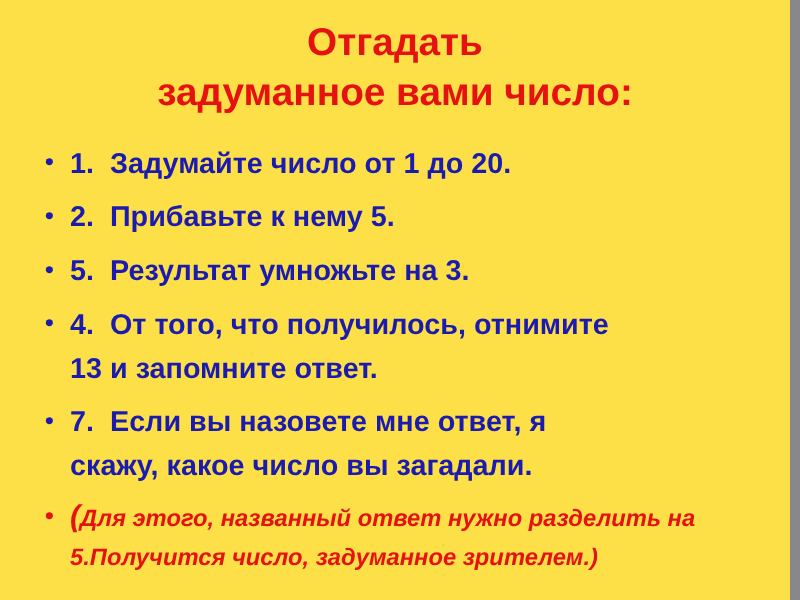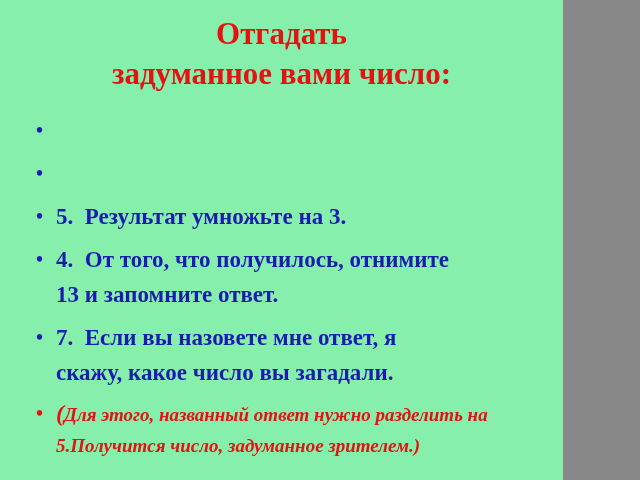--- a/index.html
+++ b/index.html
@@ -1,24 +1,24 @@
 <!DOCTYPE html>
 <html><head>
 <meta charset="utf-8">
 <style>
   html, body { margin: 0; padding: 0; background: #888; }
   .slide {
     position: relative;
-    width: 563px;
+    width: 632px;
     height: 480px;
-    background: #86efac;
+    background: #fde047;
     box-sizing: border-box;
     padding-top: 14px;
     overflow: hidden;
-    font-family: Liberation Serif, serif;
+    font-family: Liberation Sans, sans-serif;
   }
   .title {
     margin: 0;
     font-size: 31px;
     line-height: 40px;
     font-weight: bold;
     text-align: center;
     white-space: pre-line;
     color: #e51212;
   }
@@ -62,24 +62,26 @@
 
 <div class="slide">
 
   <h1 class="title" style="color: rgb(229, 18, 18);">Отгадать
 задуманное вами число:</h1>
 
   <div class="list">
 
     <div class="item" style="color: rgb(27, 27, 176);">
       <span class="bullet">•</span>
+      <span class="item-text">1.  Задумайте число от 1 до 20.</span>
     </div>
 
     <div class="item" style="color: rgb(27, 27, 176);">
       <span class="bullet">•</span>
+      <span class="item-text">2.  Прибавьте к нему 5.</span>
     </div>
 
     <div class="item" style="color: rgb(27, 27, 176);">
       <span class="bullet">•</span>
       <span class="item-text">5.  Результат умножьте на 3.</span>
     </div>
 
     <div class="item" style="color: rgb(27, 27, 176);">
       <span class="bullet">•</span>
       <span class="item-text">4.  От того, что получилось, отнимите

